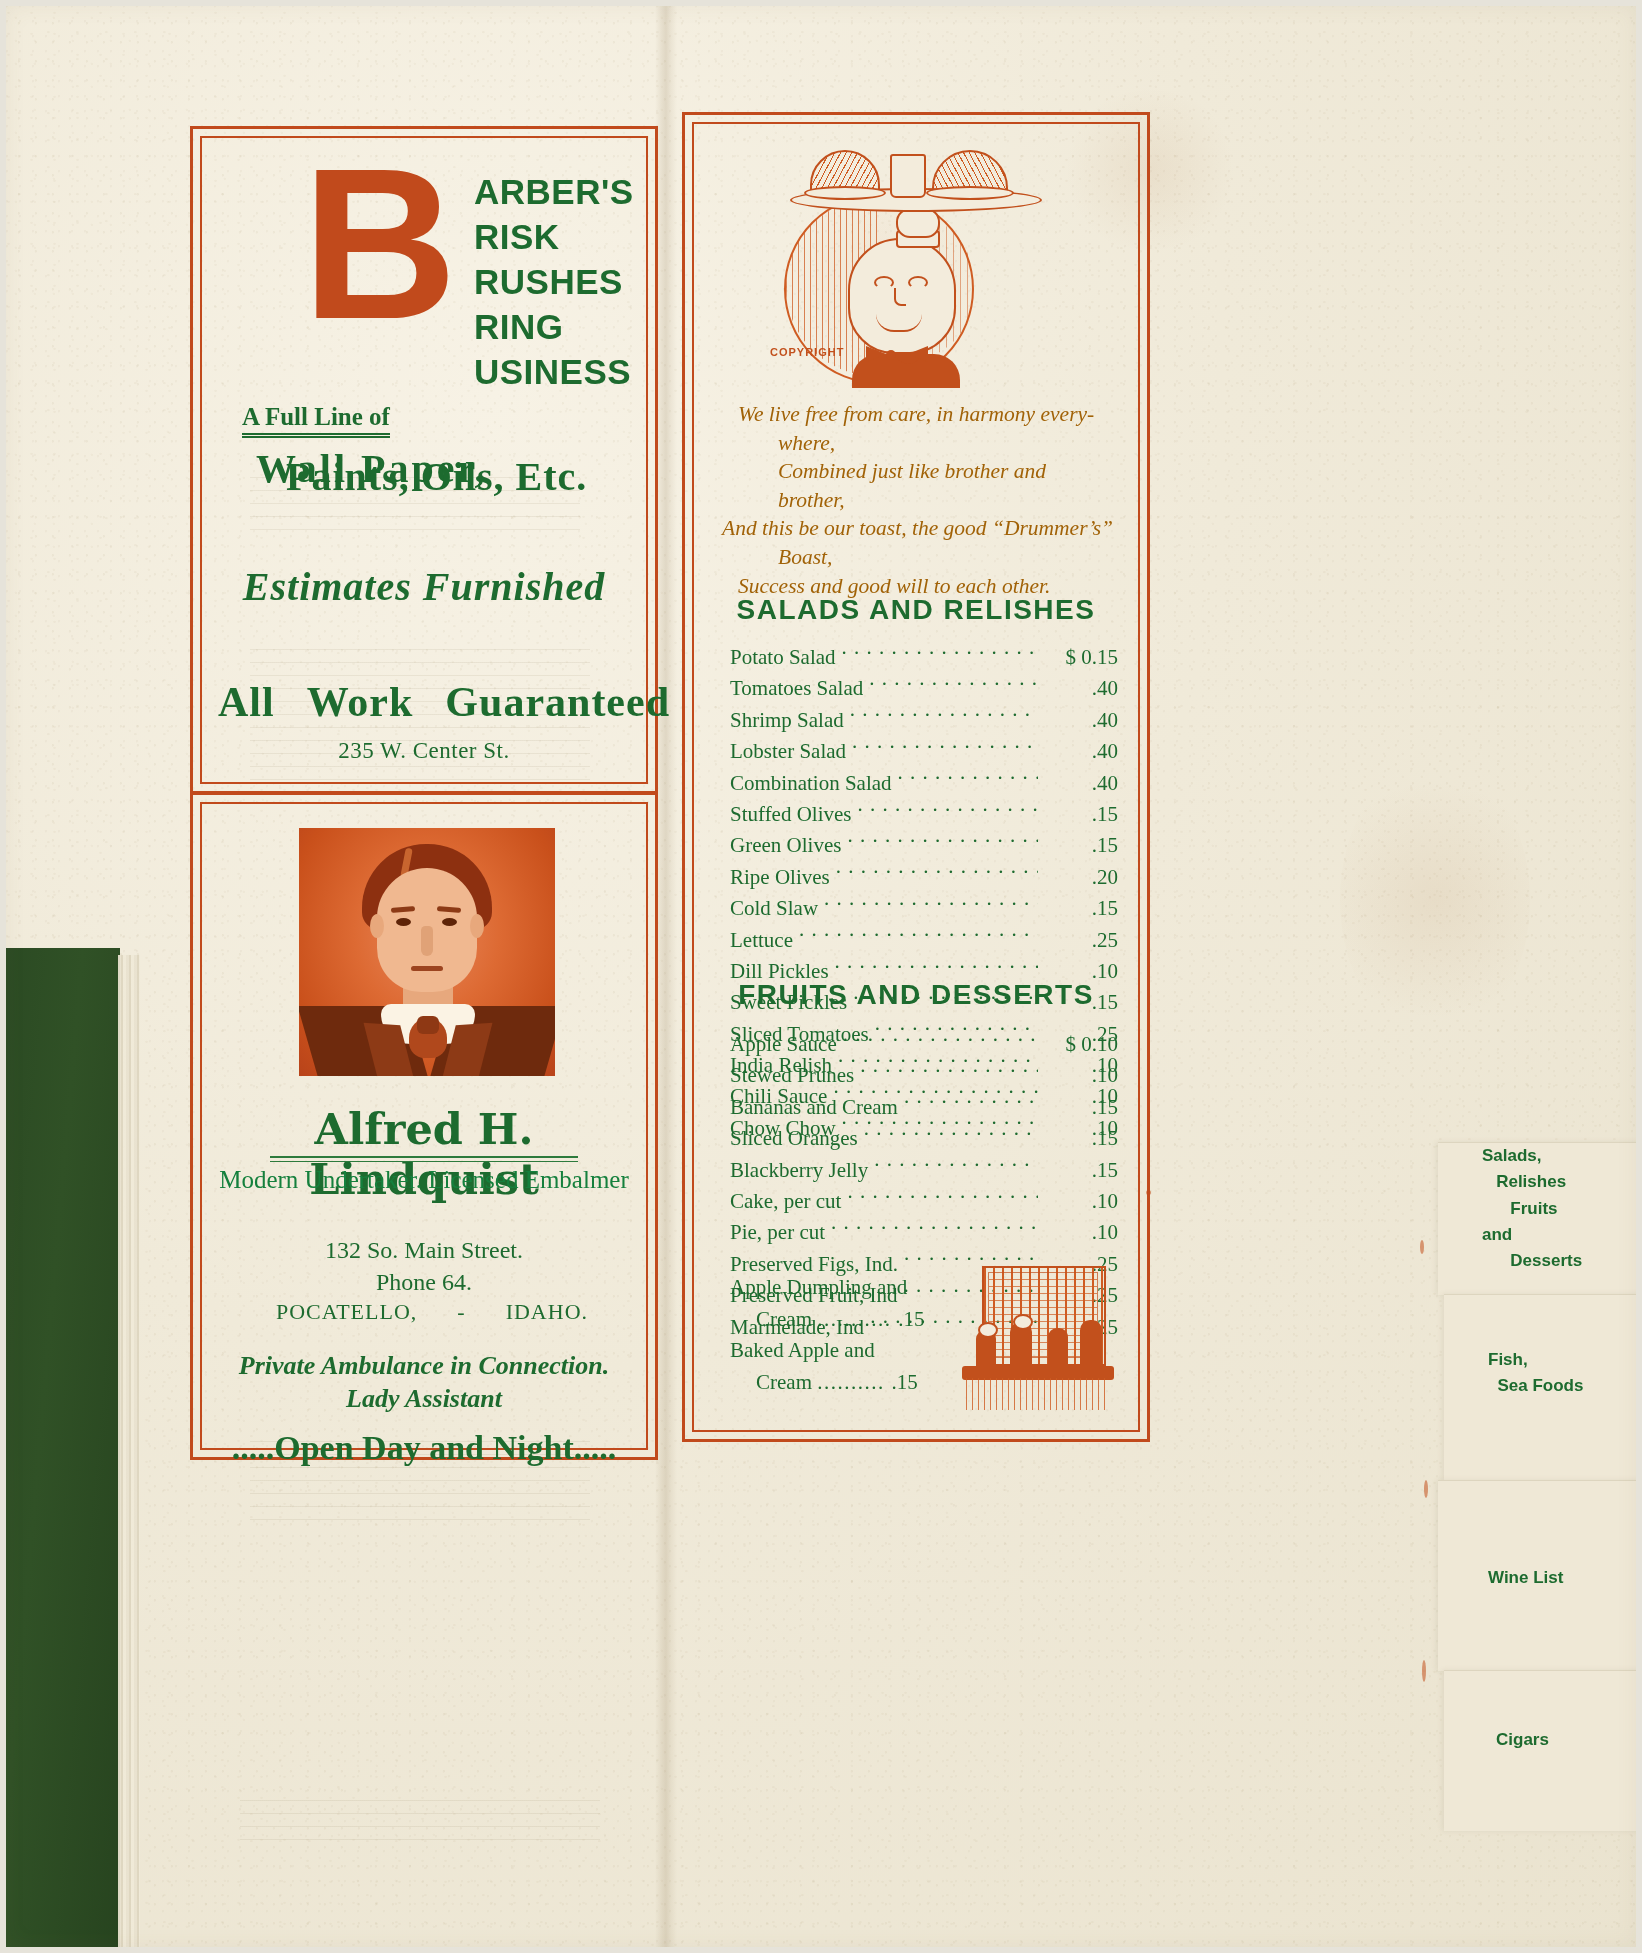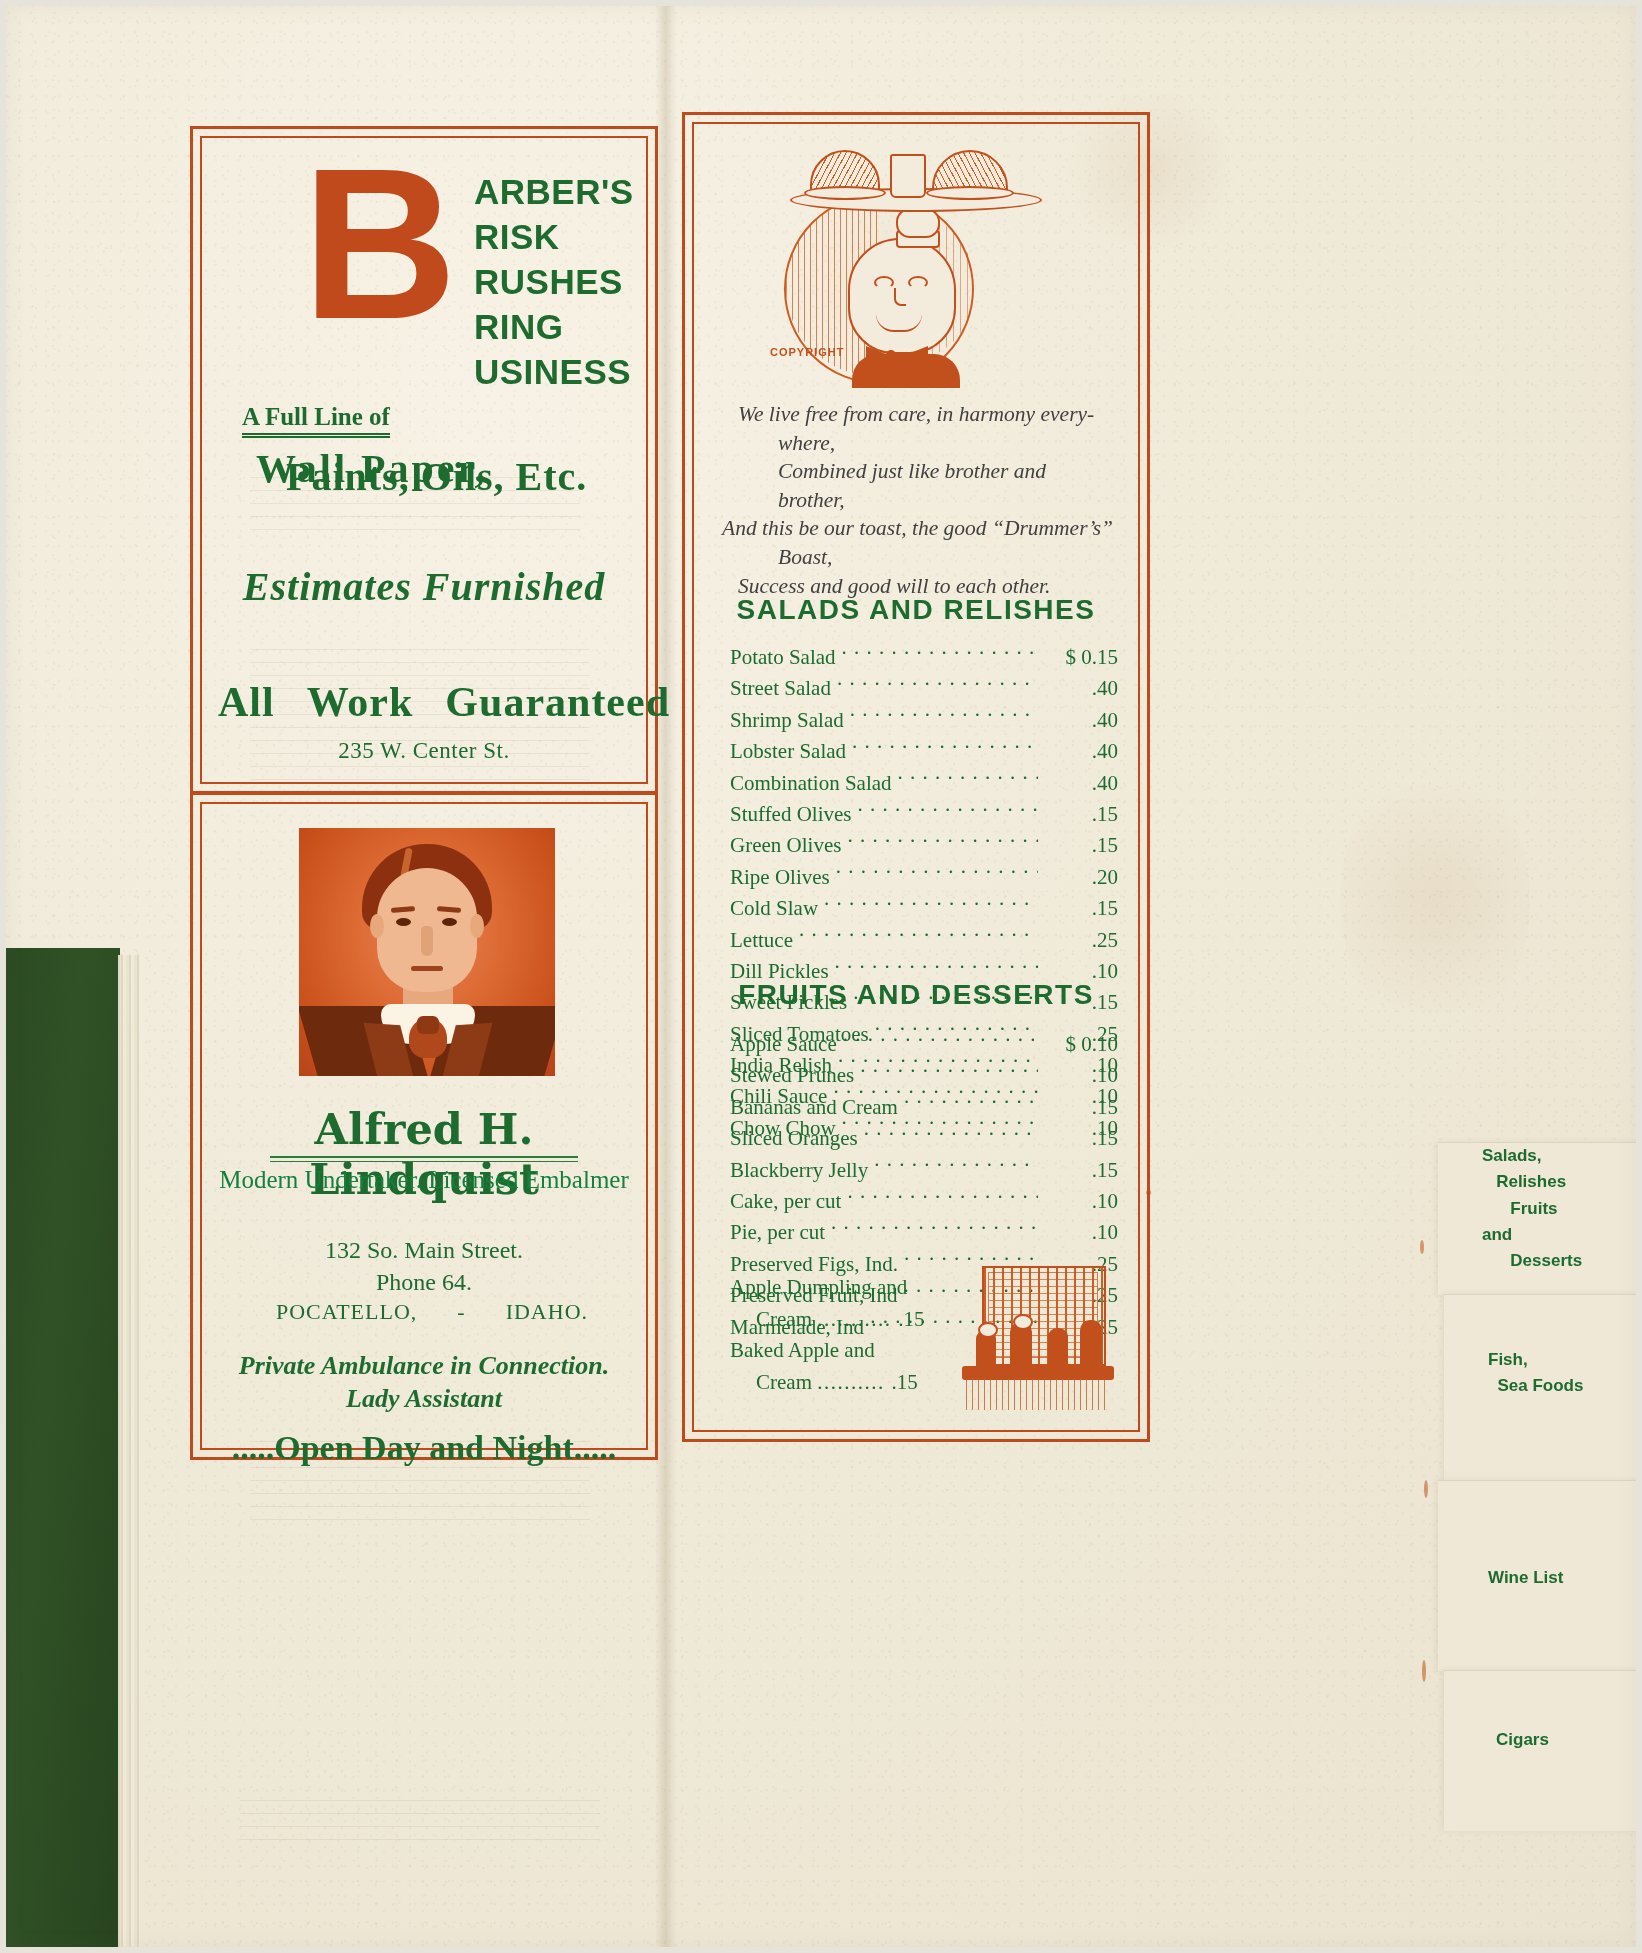--- a/index.html
+++ b/index.html
@@ -270,21 +270,21 @@
     background:repeating-linear-gradient(62deg,#cf5c22 0 1px, transparent 1px 5px);}
   .w-dish2b{position:absolute;left:170px;top:44px;width:84px;height:10px;border:2px solid #c2501c;border-radius:50%;background:#f3ecdc;}
   .w-copy{position:absolute;left:14px;top:204px;
     font-family:"Liberation Sans", sans-serif;font-size:11px;font-weight:bold;
     color:#c2501c;letter-spacing:1px;}
 
   
   .poem{
     position:absolute;left:28px;right:22px;top:276px;
     font-family:"Liberation Serif", serif;font-style:italic;
-    font-size:21.5px;line-height:1.33;color:#404040;
+    font-size:21.5px;line-height:1.33;color:#a16207;
   }
   .poem .l{display:block;white-space:pre-wrap;}
   .poem .i1{padding-left:16px;}
   .poem .i2{padding-left:56px;}
 
   
   .sec-head{
     position:absolute;left:0;right:0;text-align:center;
     font-family:"Liberation Sans", sans-serif;font-weight:bold;
     font-size:28px;letter-spacing:1.5px;color:#1d6b2f;
@@ -477,21 +477,21 @@
       </div>
 
       <div class="sec-head" id="head-salads">SALADS AND RELISHES</div>
       <div class="menu-list" id="list-salads">
           <div class="m-row">
             <span class="m-name">Potato Salad</span>
             <span class="m-dots"></span>
             <span class="m-price">$ 0.15</span>
           </div>
           <div class="m-row">
-            <span class="m-name">Street Salad</span>
+            <span class="m-name">Tomatoes Salad</span>
             <span class="m-dots"></span>
             <span class="m-price">.40</span>
           </div>
           <div class="m-row">
             <span class="m-name">Shrimp Salad</span>
             <span class="m-dots"></span>
             <span class="m-price">.40</span>
           </div>
           <div class="m-row">
             <span class="m-name">Lobster Salad</span>

